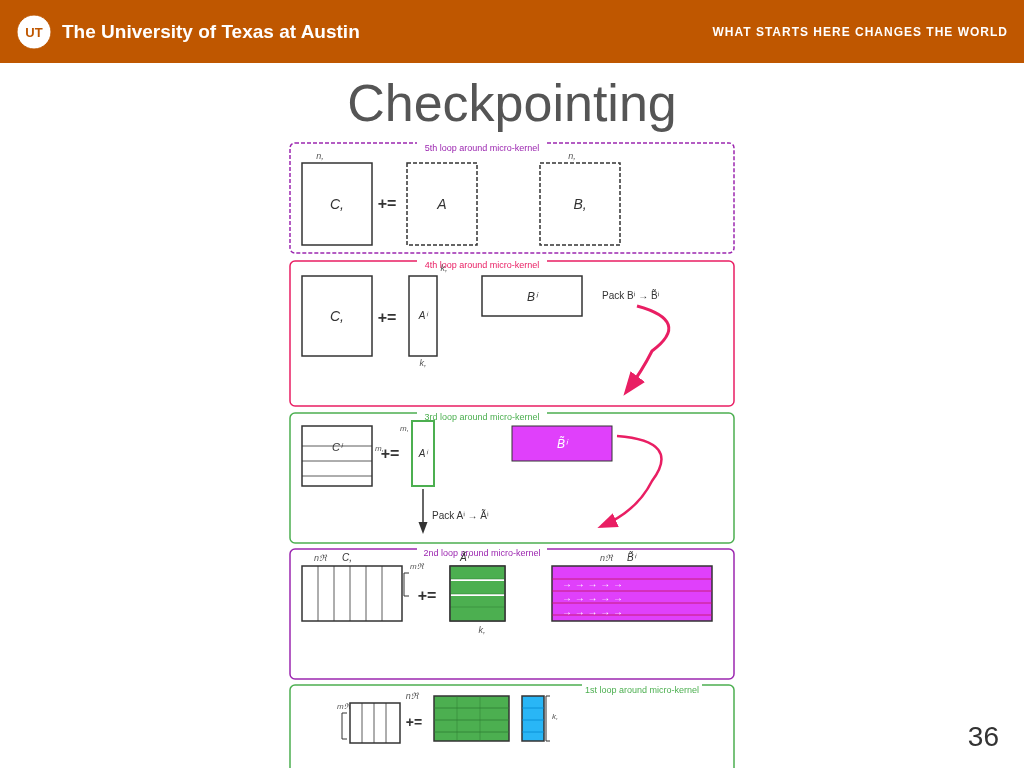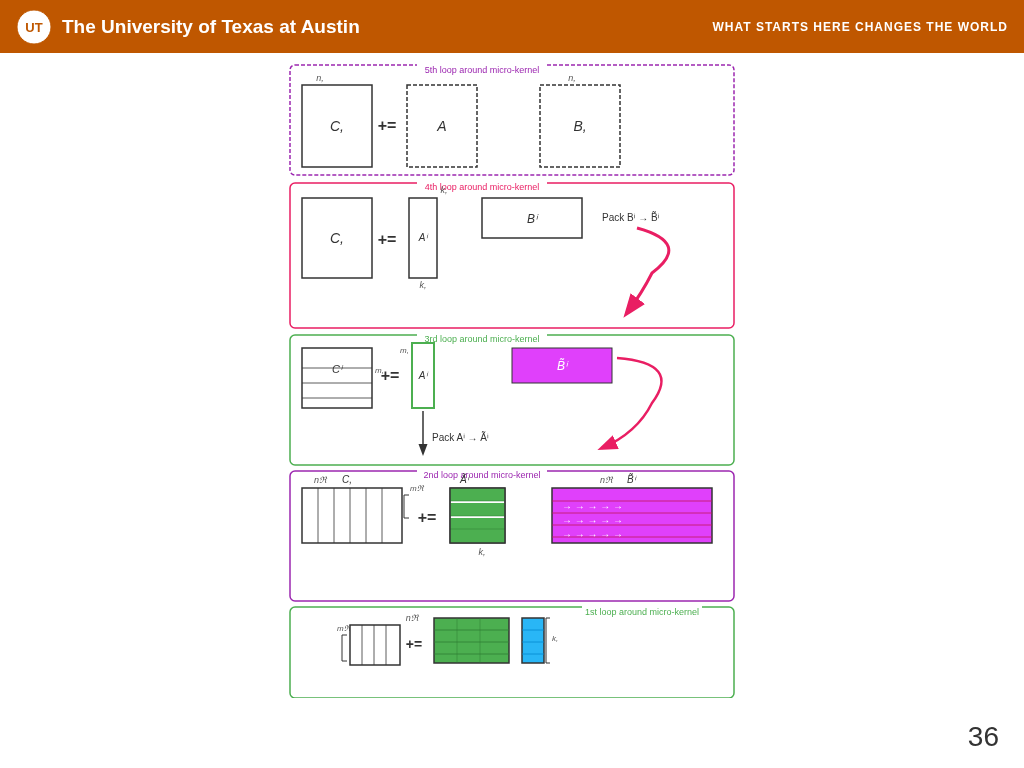--- a/index.html
+++ b/index.html
@@ -8,21 +8,21 @@
       height: 768px;
       background: #fff;
       font-family: Arial, sans-serif;
       overflow: hidden;
       position: relative;
     }
 
     
     #header {
       background: #bf5700;
-      height: 53px;
+      height: 63px;
       display: flex;
       align-items: center;
       justify-content: space-between;
       padding: 0 16px;
     }
     #header-left {
       display: flex;
       align-items: center;
       gap: 10px;
     }
@@ -94,20 +94,21 @@
     <svg id="ut-logo" viewBox="0 0 36 36">
       <circle cx="18" cy="18" r="17" fill="#fff" stroke="#bf5700" stroke-width="1"></circle>
       <text x="18" y="23" text-anchor="middle" font-size="13" fill="#bf5700" font-weight="bold">UT</text>
     </svg>
     <span id="header-title">The University of Texas at Austin</span>
   </div>
   <span id="header-tagline">WHAT STARTS HERE CHANGES THE WORLD</span>
 </div>
 
 <div id="main">
+  <h1 id="slide-title">Checkpointing</h1>
 
   <div id="diagram">
     <svg id="arrows-svg" viewBox="0 0 460 635">
 
       <rect x="8" y="2" width="444" height="110" rx="5" ry="5" fill="none" stroke="#9c27b0" stroke-width="1.5" stroke-dasharray="4,2"></rect>
 
       <rect x="8" y="120" width="444" height="145" rx="5" ry="5" fill="none" stroke="#e91e63" stroke-width="1.5"></rect>
 
       <rect x="8" y="272" width="444" height="130" rx="5" ry="5" fill="none" stroke="#4caf50" stroke-width="1.5"></rect>
 

